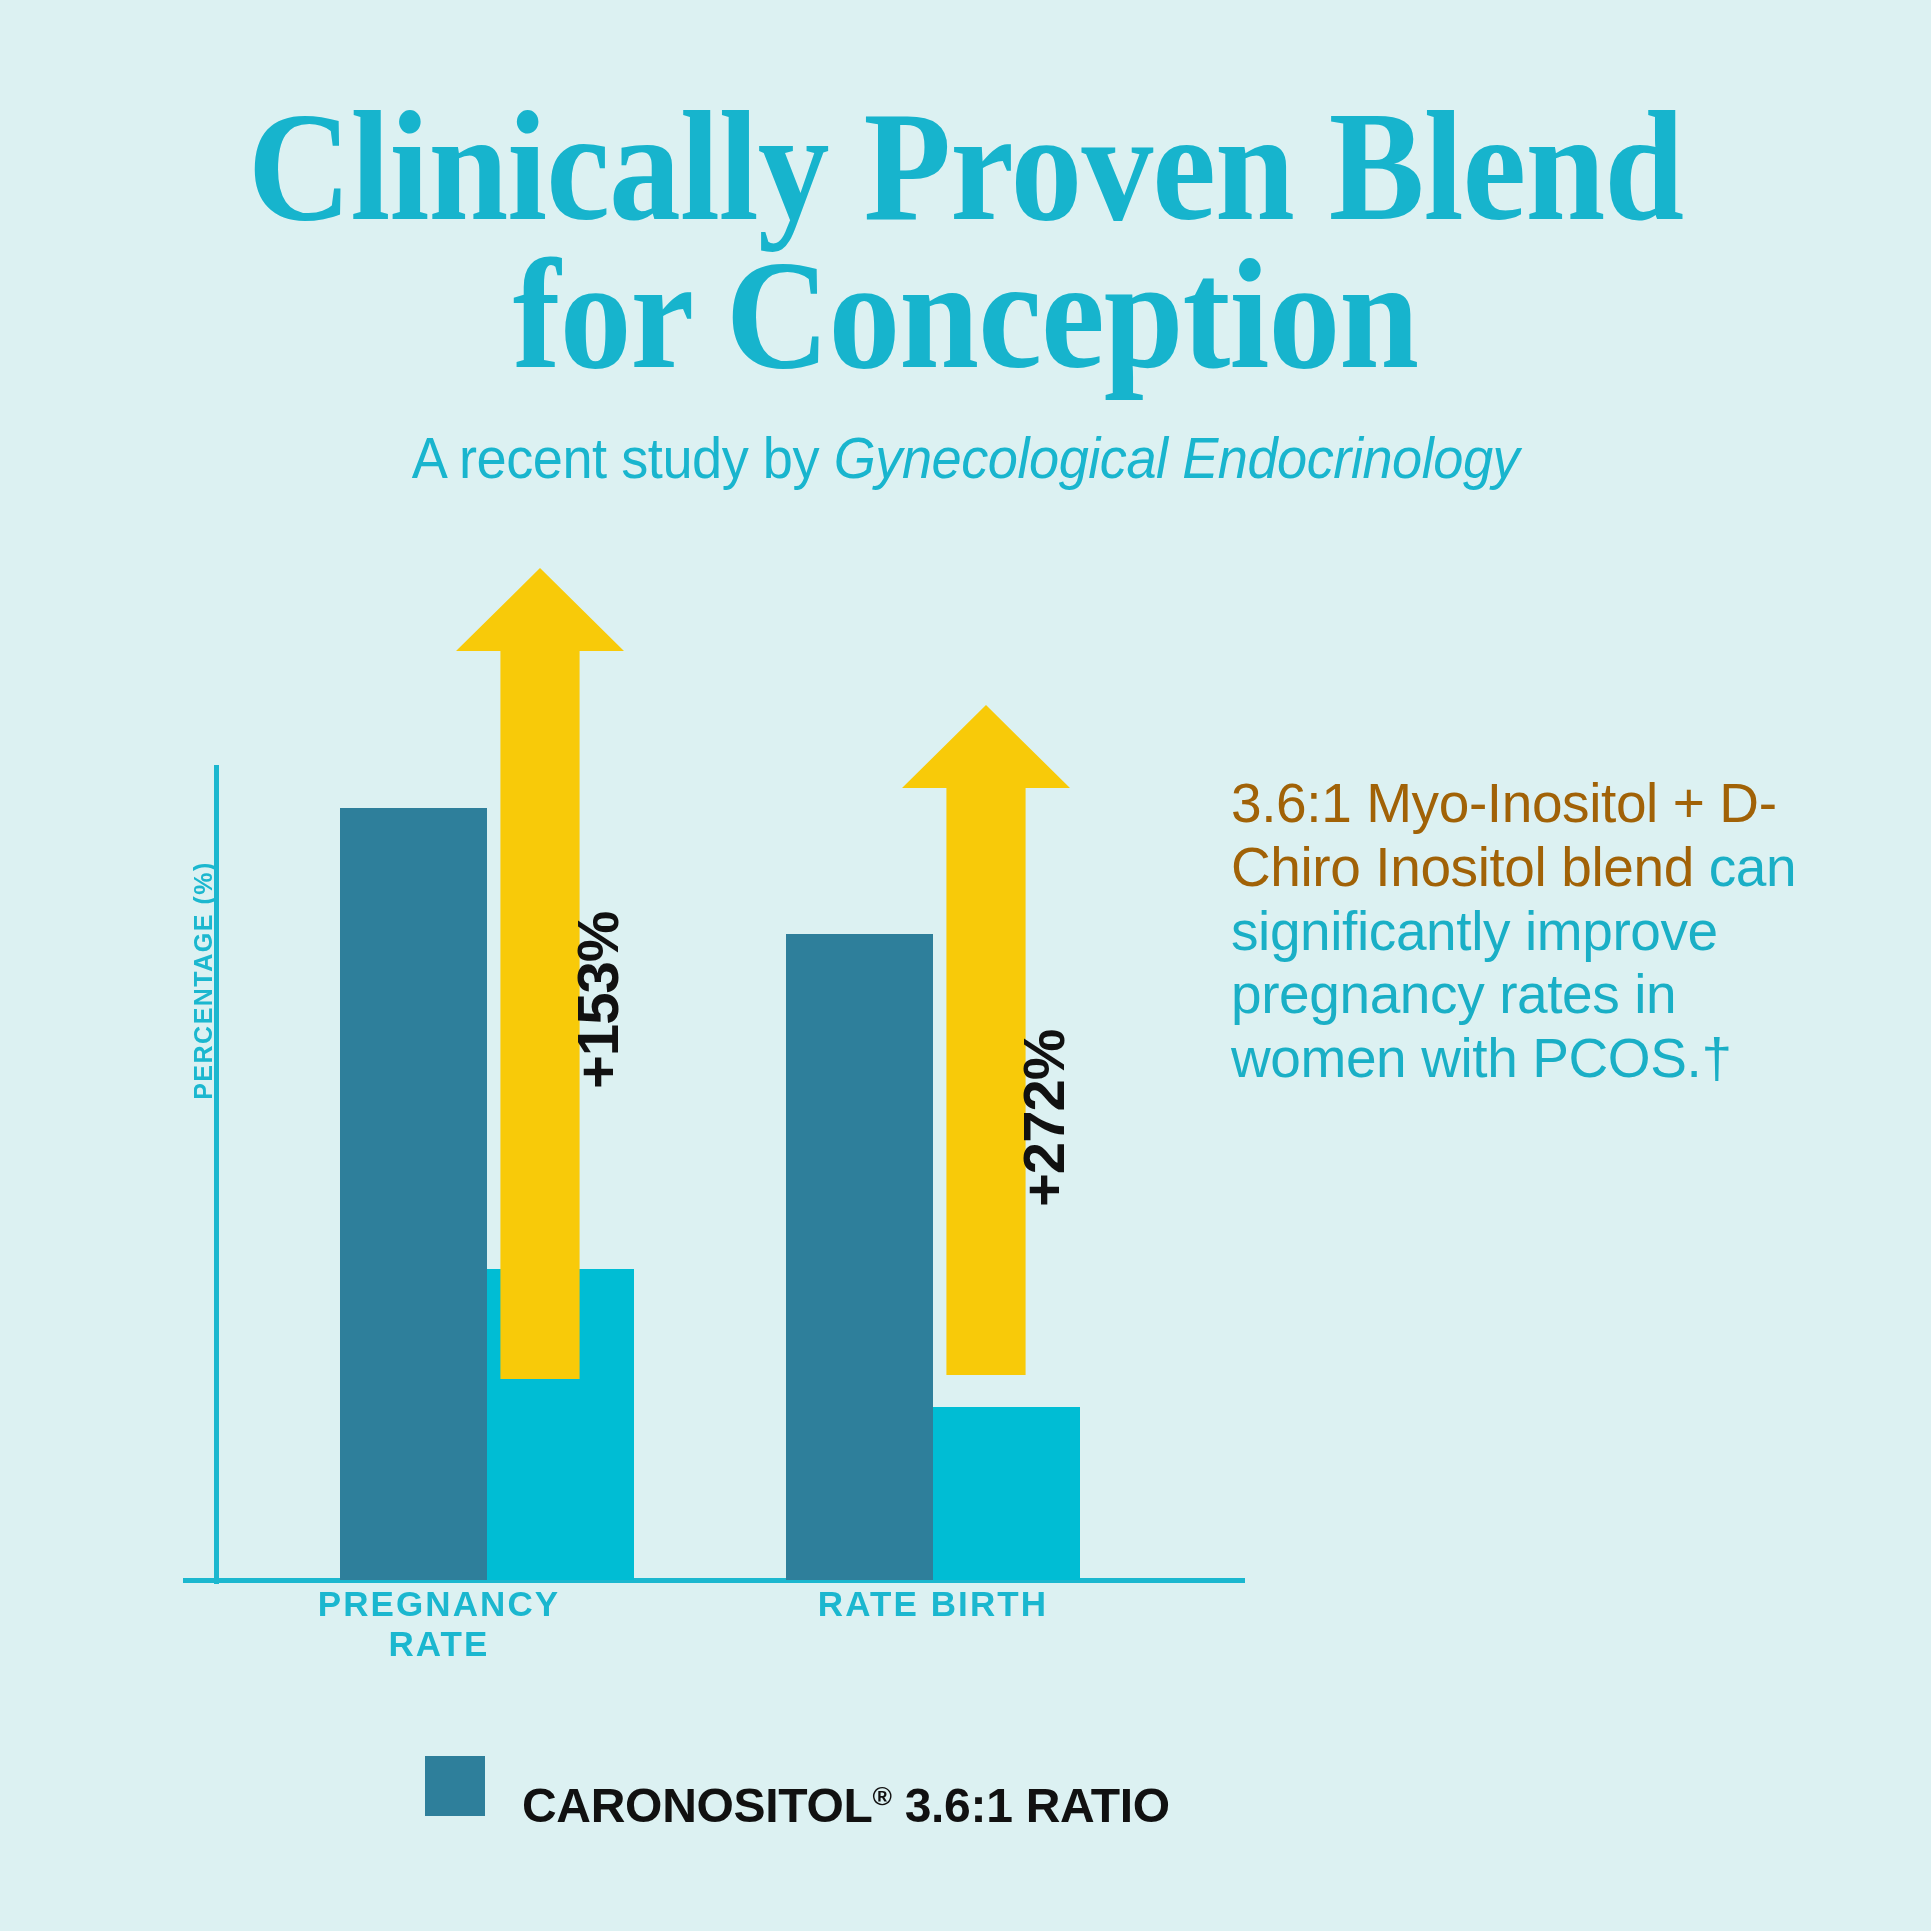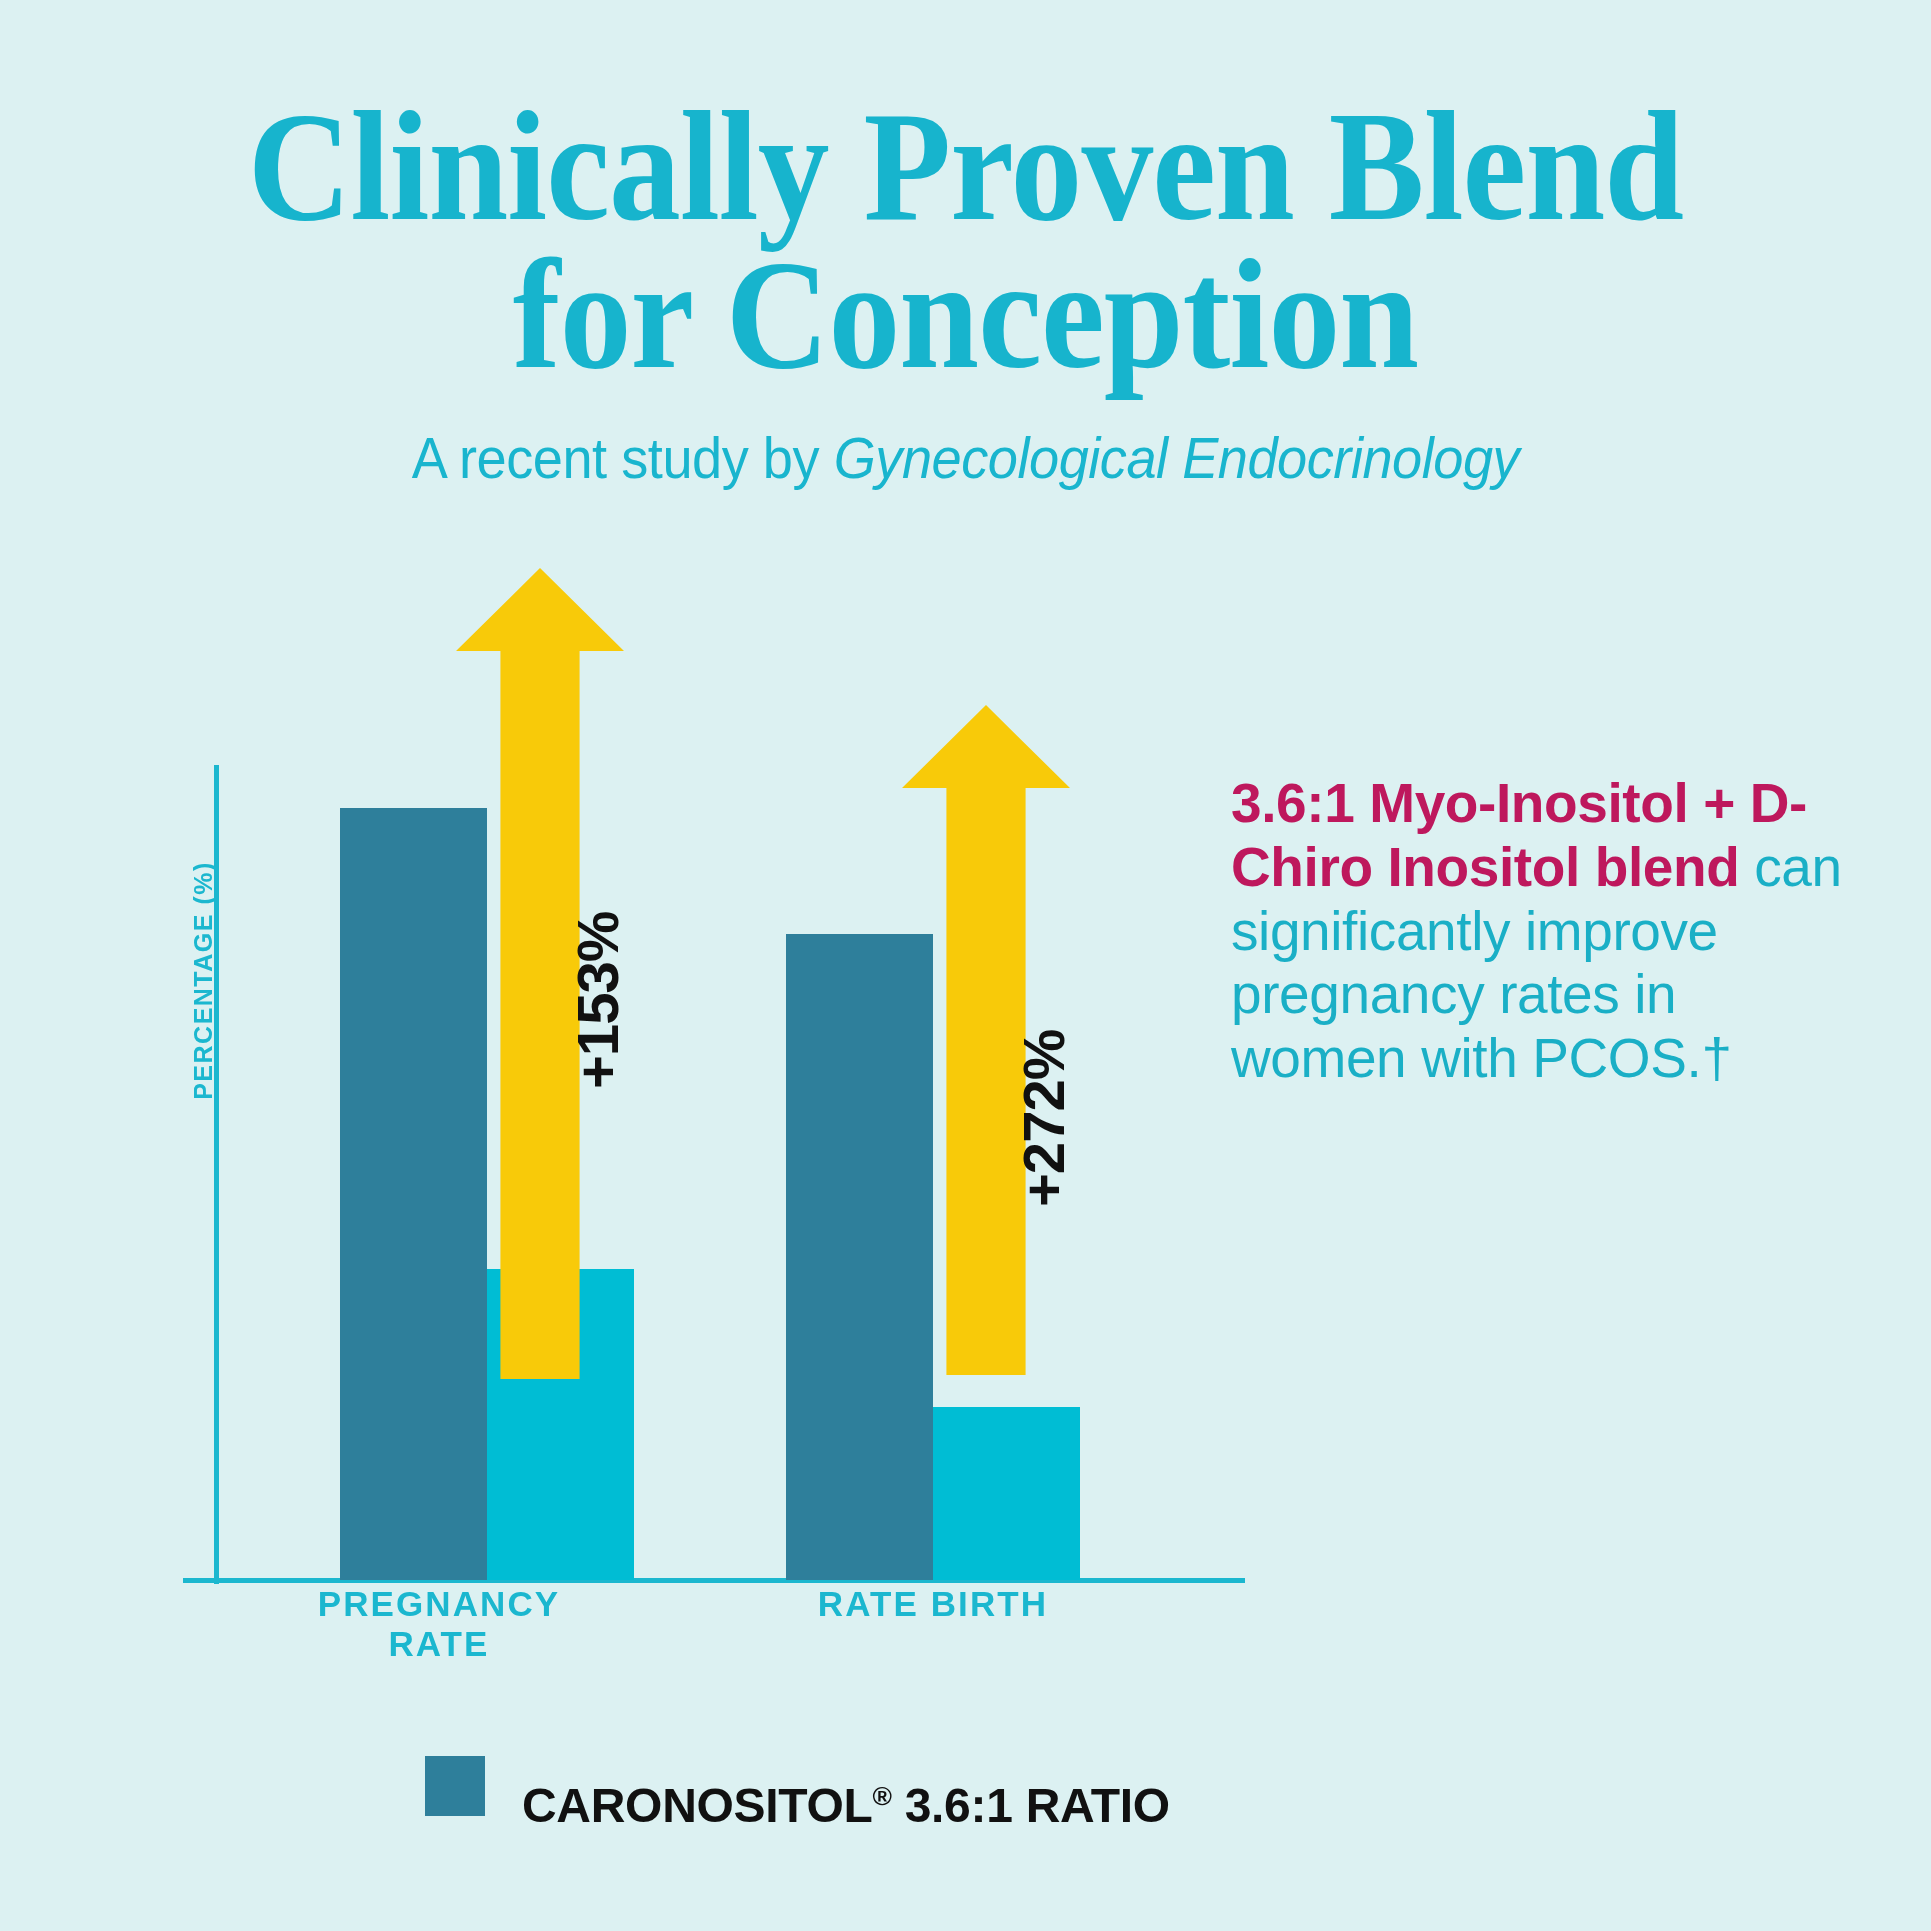--- a/index.html
+++ b/index.html
@@ -115,21 +115,21 @@
   .callout{
     position:absolute;
     left:1231px;top:772px;
     width:618px;
     font-size:55px;
     line-height:1.16;
     color:#1AAFC6;
     font-weight:400;
     letter-spacing:-0.4px;
   }
-  .callout b{font-weight:700;color:#be185d;}
+  .callout b{font-weight:400;color:#a16207;}
 
   
   .legend{position:absolute;left:425px;top:1738px;}
   .legend-row{display:flex;align-items:center;margin-bottom:25px;}
   .legend-swatch{width:60px;height:60px;margin-right:37px;flex:0 0 auto;}
   .legend-text{
     font-size:48px;
     font-weight:600;
     color:#111111;
     letter-spacing:-0.3px;

